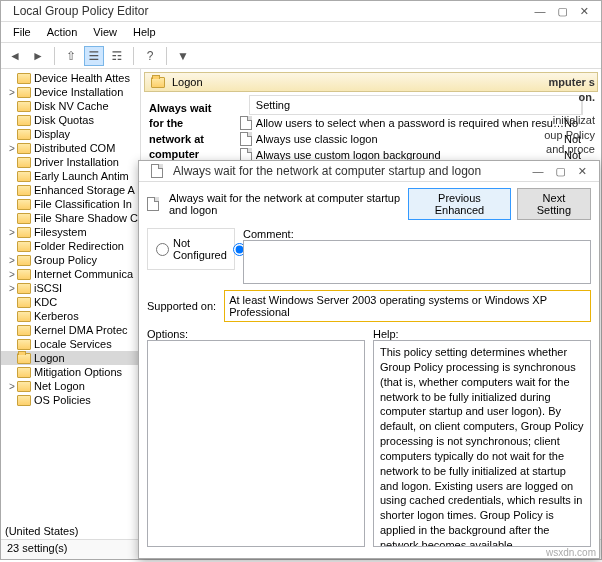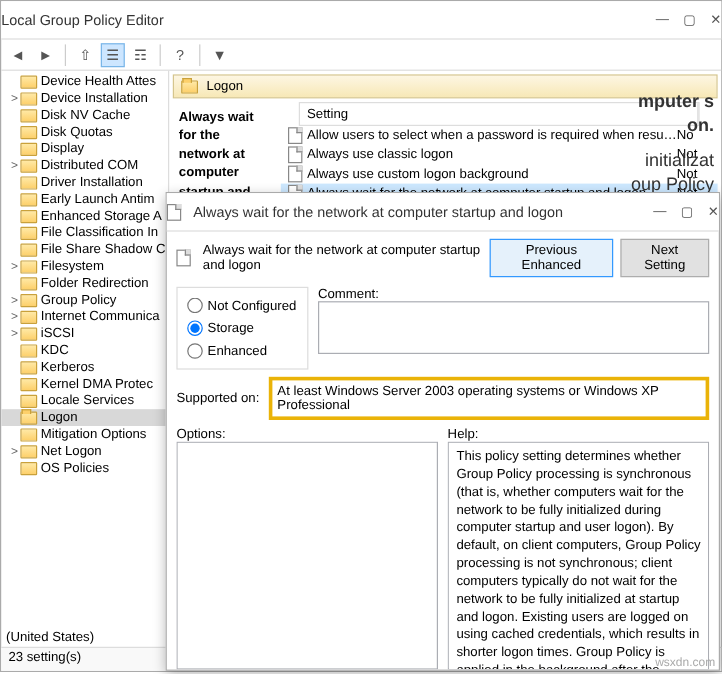--- a/index.html
+++ b/index.html
@@ -1,18 +1,18 @@
 <!DOCTYPE html>
 <html><head>
 <meta charset="utf-8">
 <style>
 * { margin:0; padding:0; box-sizing:border-box; }
 body { font-family:"Segoe UI",Tahoma,sans-serif; font-size:11px; color:#000; background:#fff; width:602px; height:562px; overflow:hidden; position:relative; }
 .window { border:1px solid #aaa; background:#fff; position:absolute; }
-.titlebar { height:32px; display:flex; align-items:center; justify-content:space-between; padding:0 0; background:#fff; border-bottom:1px solid #ddd; }
+.titlebar { height:21px; display:flex; align-items:center; justify-content:space-between; padding:0 12px; background:#fff; border-bottom:1px solid #ddd; }
 .titlebar .title { font-size:12px; color:#333; }
 .titlebar .controls { display:flex; gap:12px; }
 .titlebar .controls span { font-family:sans-serif; font-size:11px; color:#555; cursor:pointer; }
 .menubar { display:flex; gap:4px; padding:2px 6px; border-bottom:1px solid #ddd; }
 .menubar span { padding:2px 6px; cursor:pointer; }
 .toolbar { display:flex; align-items:center; gap:3px; padding:2px 4px; border-bottom:1px solid #ddd; height:26px; }
 .tbtn { width:20px; height:20px; display:flex; align-items:center; justify-content:center; border:1px solid transparent; cursor:pointer; color:#555; font-size:12px; }
 .sep { width:1px; height:18px; background:#ccc; margin:0 3px; }
 .split { display:flex; height:calc(100% - 93px); }
 .tree-pane { width:140px; border-right:1px solid #ddd; overflow:hidden; padding:2px 0; }
@@ -27,53 +27,59 @@
 .desc-panel .bold { font-weight:bold; }
 .link { color:#0645ad; text-decoration:underline; cursor:pointer; }
 .list-header { display:flex; border:1px solid #ddd; background:#fff; margin:0 18px; }
 .list-header div { padding:3px 6px; border-right:1px solid #ddd; font-size:11px; }
 .list-rows { margin:0 3px; }
 .list-row { display:flex; padding:1px 6px; align-items:center; }
 .list-row.sel { background:#cde8ff; }
 .page-icon { width:12px; height:14px; background:#fff; border:1px solid #888; margin-right:4px; position:relative; flex-shrink:0; }
 .page-icon::after { content:""; position:absolute; right:-1px; top:-1px; width:4px; height:4px; background:#ddd; border-left:1px solid #888; border-bottom:1px solid #888; }
 .statusbar { position:absolute; bottom:0; left:0; right:0; height:20px; border-top:1px solid #ddd; padding:2px 6px; font-size:11px; display:flex; justify-content:space-between; background:#f9f9f9; }
-.bg-text { position:absolute; right:6px; top:74px; font-size:15px; color:#333; text-align:right; line-height:1.35; }
+.bg-text { position:absolute; right:6px; top:74px; font-size:11px; color:#333; text-align:right; line-height:1.35; }
 
 .dialog { left:138px; top:160px; width:462px; height:399px; z-index:5; box-shadow:0 3px 10px rgba(0,0,0,0.3); }
 .dialog .titlebar { background:#fff; }
 .dlg-body { padding:6px 8px; display:flex; flex-direction:column; height:calc(100% - 26px); }
 .dlg-head { display:flex; align-items:center; justify-content:space-between; margin-bottom:8px; }
 .dlg-head .name { display:flex; align-items:center; gap:6px; }
 .btn { border:1px solid #adadad; background:#e1e1e1; padding:3px 12px; font-size:11px; cursor:pointer; }
 .btn.primary { border:1px solid #3399ff; background:#e5f1fb; }
-.radio-row { display:flex; flex-direction:column; gap:6px; border:1px solid #ddd; padding:8px; width:110px; }
+.radio-row { display:flex; flex-direction:row; gap:6px; border:1px solid #ddd; padding:8px; width:88px; }
 .radio-row label { display:flex; align-items:center; gap:4px; }
 .field-row { display:flex; gap:8px; align-items:flex-start; }
 .textbox { border:1px solid #abadb3; background:#fff; flex:1; height:44px; padding:2px; font-size:11px; overflow:auto; }
 .supp-row { display:flex; gap:8px; align-items:center; margin:6px 0; }
-.supp-box { border:3px solid #eab308; background:#fff; flex:1; padding:3px 4px; font-size:11px; }
+.supp-box { border:1px solid #eab308; background:#fff; flex:1; padding:3px 4px; font-size:11px; }
 .lower { display:flex; gap:8px; flex:1; overflow:hidden; }
 .lower .col { flex:1; display:flex; flex-direction:column; overflow:hidden; }
 .help-box { border:1px solid #abadb3; background:#fff; flex:1; padding:4px 6px; font-size:11px; line-height:1.35; overflow:auto; }
 .options-box { border:1px solid #abadb3; background:#fff; flex:1; }
 .watermark { position:absolute; right:6px; bottom:4px; font-size:10px; color:#aaa; z-index:9; }
 input[type=radio]{ margin:0; }
 </style>
 </head>
 <body>
 
 <div class="window" style="left:0;top:0;width:602px;height:560px;">
   <div class="titlebar">
     <span class="title">Local Group Policy Editor</span>
     <div class="controls">
       <span>—</span>
       <span>▢</span>
       <span>✕</span>
     </div>
+  </div>
+  <div class="menubar">
+    <span>File</span>
+    <span>Action</span>
+    <span>View</span>
+    <span>Help</span>
   </div>
   <div class="toolbar">
     <div class="tbtn">◄</div>
     <div class="tbtn">►</div>
     <div class="sep"></div>
     <div class="tbtn">⇧</div>
     <div class="tbtn" style="background:#cde6ff;border-color:#7ab6e8;">☰</div>
     <div class="tbtn">☶</div>
     <div class="sep"></div>
     <div class="tbtn">?</div>

